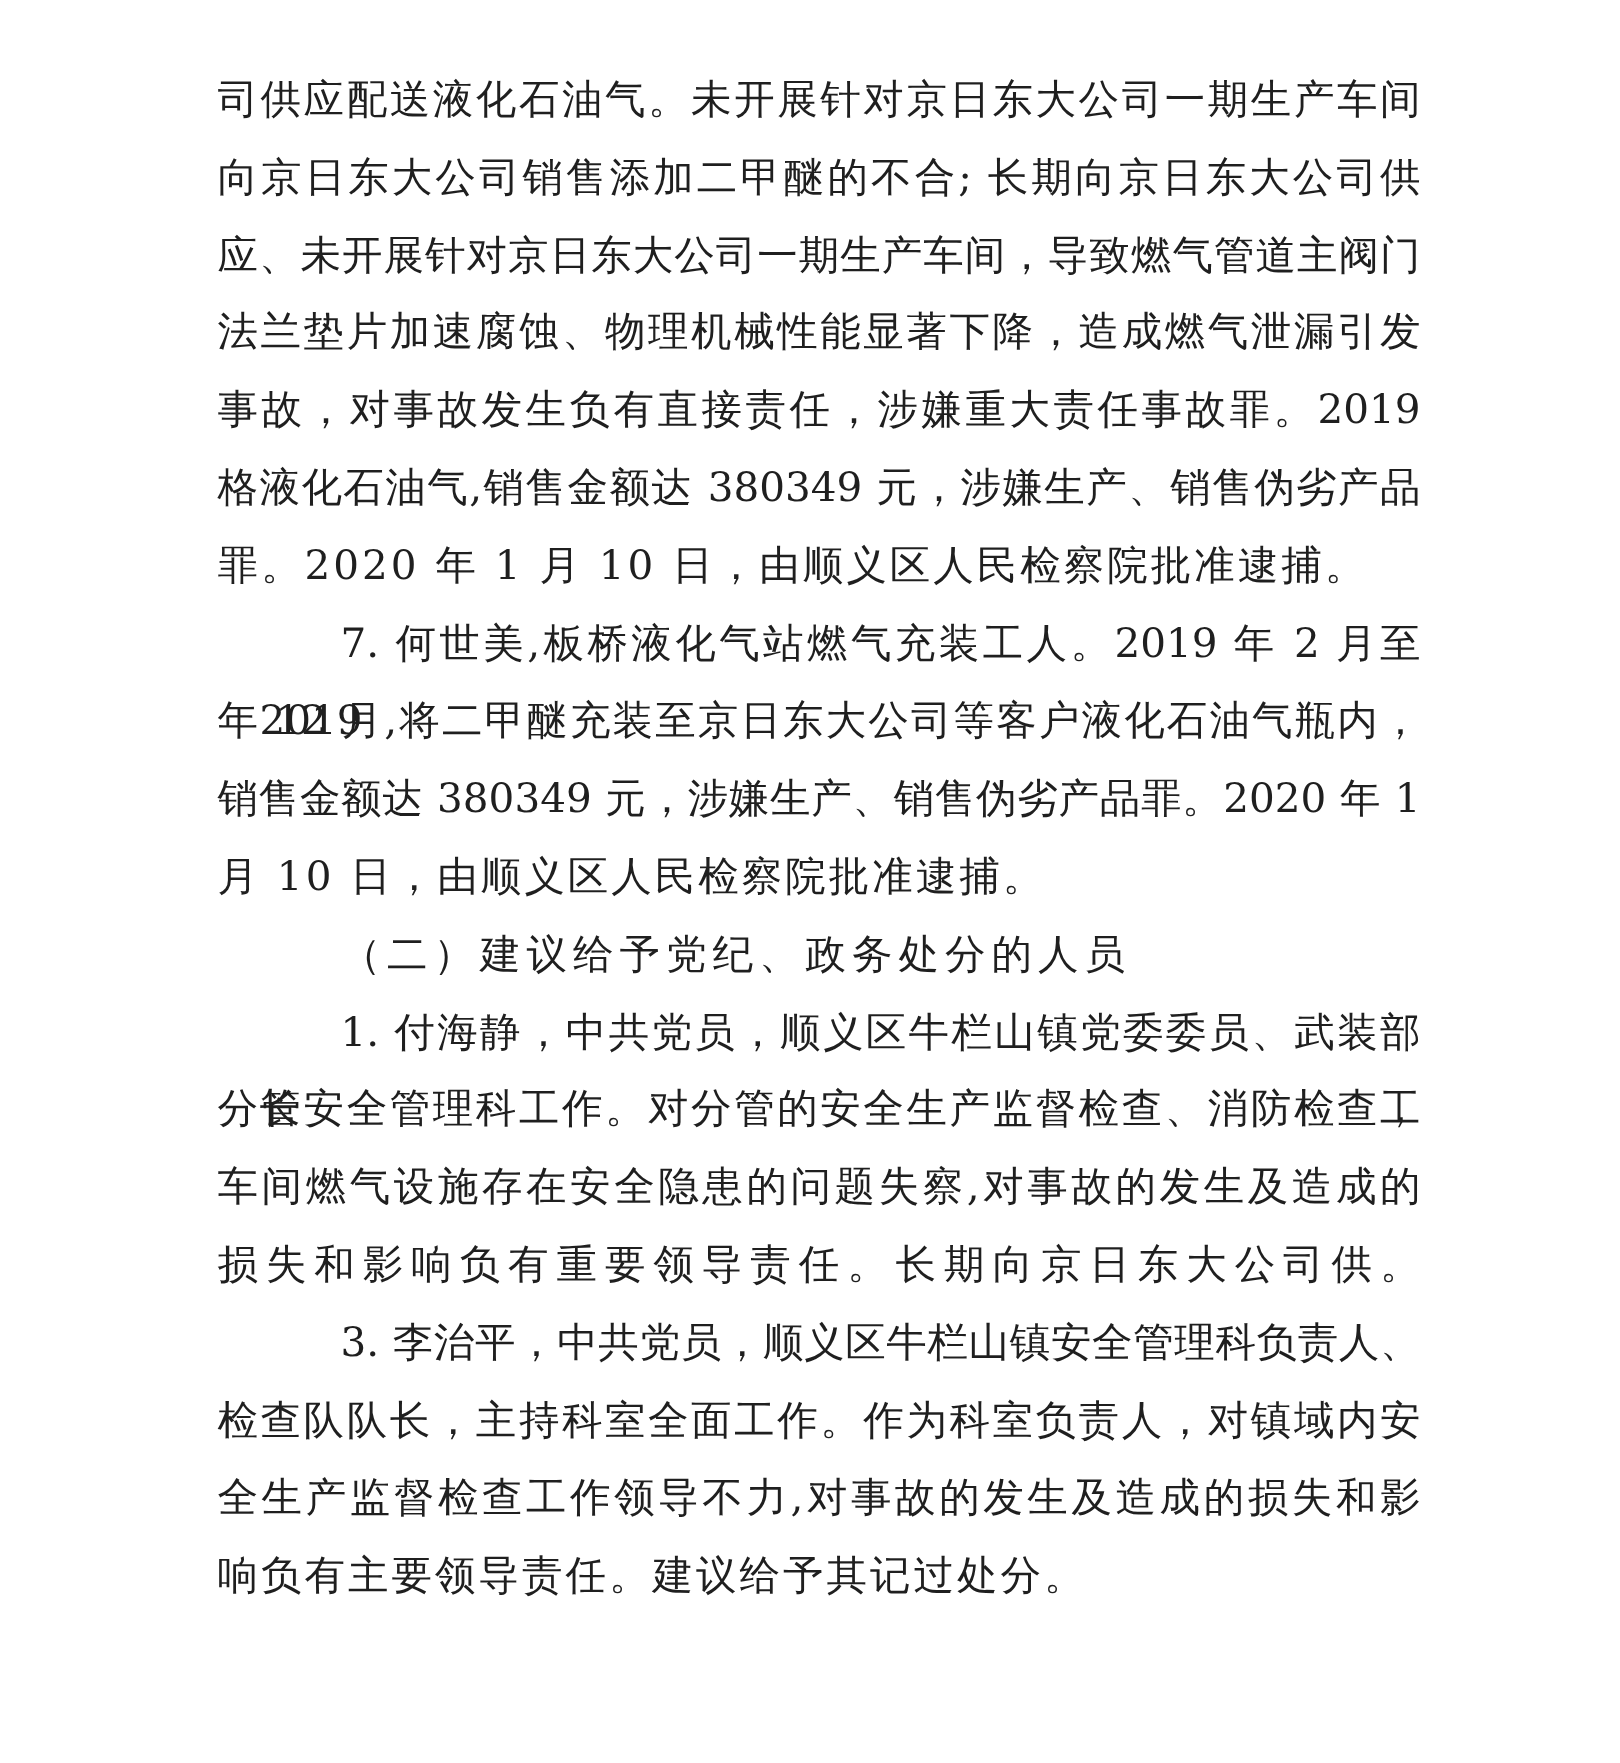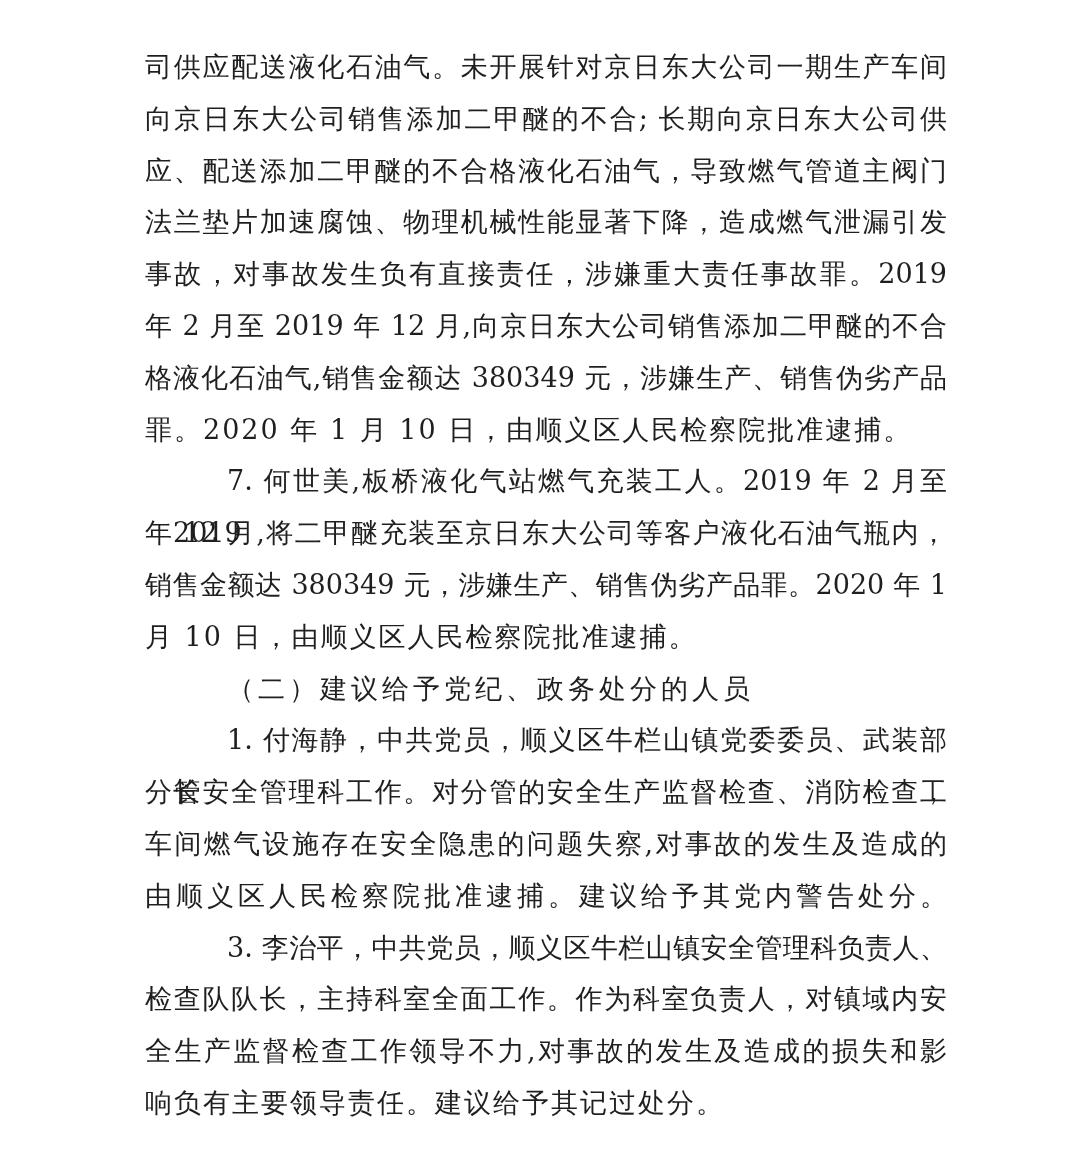--- a/index.html
+++ b/index.html
@@ -46,32 +46,31 @@
     font-weight: 400;
     letter-spacing: 4px;
   }
 </style>
 </head>
 <body>
 
 <div class="page">
   <div class="line">司供应配送液化石油气。未开展针对京日东大公司一期生产车间</div>
   <div class="line">向京日东大公司销售添加二甲醚的不合; 长期向京日东大公司供</div>
-  <div class="line">应、配送添加二甲醚的不合格液化石油气，导致燃气管道主阀门</div>
+  <div class="line">应、未开展针对京日东大公司一期生产车间，导致燃气管道主阀门</div>
   <div class="line">法兰垫片加速腐蚀、物理机械性能显著下降，造成燃气泄漏引发</div>
   <div class="line">事故，对事故发生负有直接责任，涉嫌重大责任事故罪。2019</div>
-  <div class="line">年 2 月至 2019 年 12 月,向京日东大公司销售添加二甲醚的不合</div>
   <div class="line">格液化石油气,销售金额达 380349 元，涉嫌生产、销售伪劣产品</div>
   <div class="line end">罪。2020 年 1 月 10 日，由顺义区人民检察院批准逮捕。</div>
   <div class="line ind">7. 何世美,板桥液化气站燃气充装工人。2019 年 2 月至 2019</div>
   <div class="line">年 12 月,将二甲醚充装至京日东大公司等客户液化石油气瓶内，</div>
   <div class="line">销售金额达 380349 元，涉嫌生产、销售伪劣产品罪。2020 年 1</div>
   <div class="line end">月 10 日，由顺义区人民检察院批准逮捕。</div>
   <div class="line ind end bold">（二）建议给予党纪、政务处分的人员</div>
   <div class="line ind">1. 付海静，中共党员，顺义区牛栏山镇党委委员、武装部长，</div>
   <div class="line">分管安全管理科工作。对分管的安全生产监督检查、消防检查工</div>
   <div class="line">车间燃气设施存在安全隐患的问题失察,对事故的发生及造成的</div>
-  <div class="line">由顺义区人民检察院批准逮捕。建议给予其党内警告处分。</div>
+  <div class="line">损失和影响负有重要领导责任。长期向京日东大公司供。</div>
   <div class="line ind">3. 李治平，中共党员，顺义区牛栏山镇安全管理科负责人、</div>
   <div class="line">检查队队长，主持科室全面工作。作为科室负责人，对镇域内安</div>
   <div class="line">全生产监督检查工作领导不力,对事故的发生及造成的损失和影</div>
   <div class="line end">响负有主要领导责任。建议给予其记过处分。</div>
 </div>
 
 </body></html>

